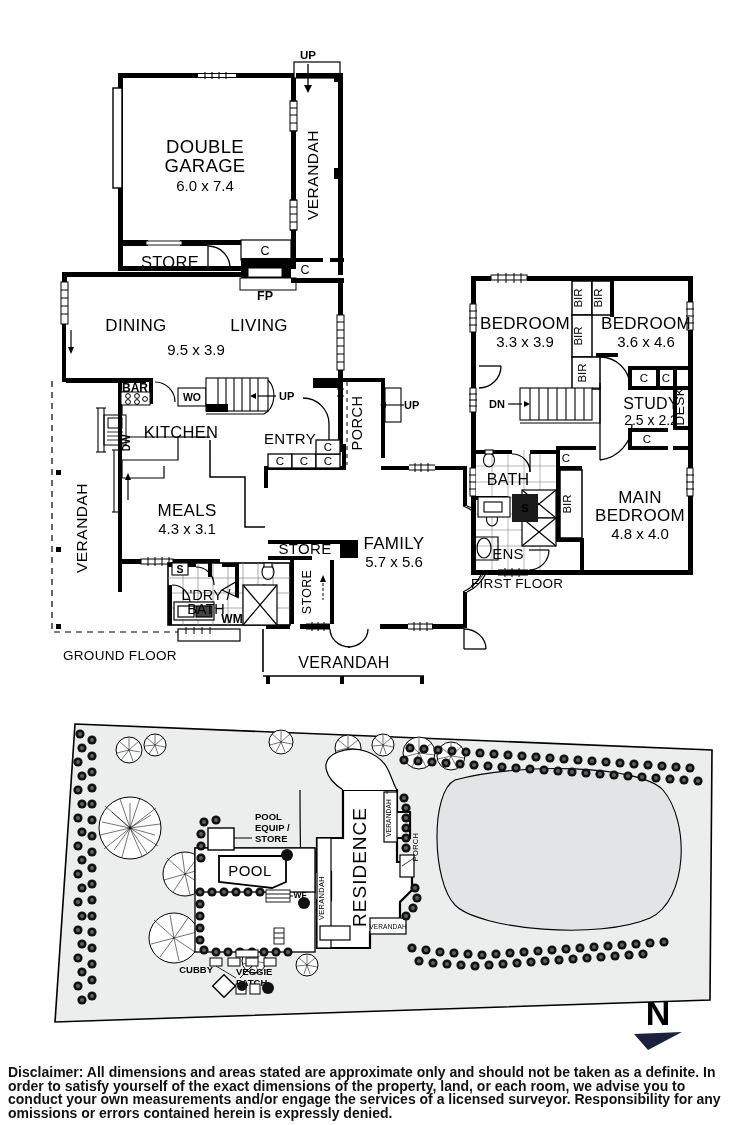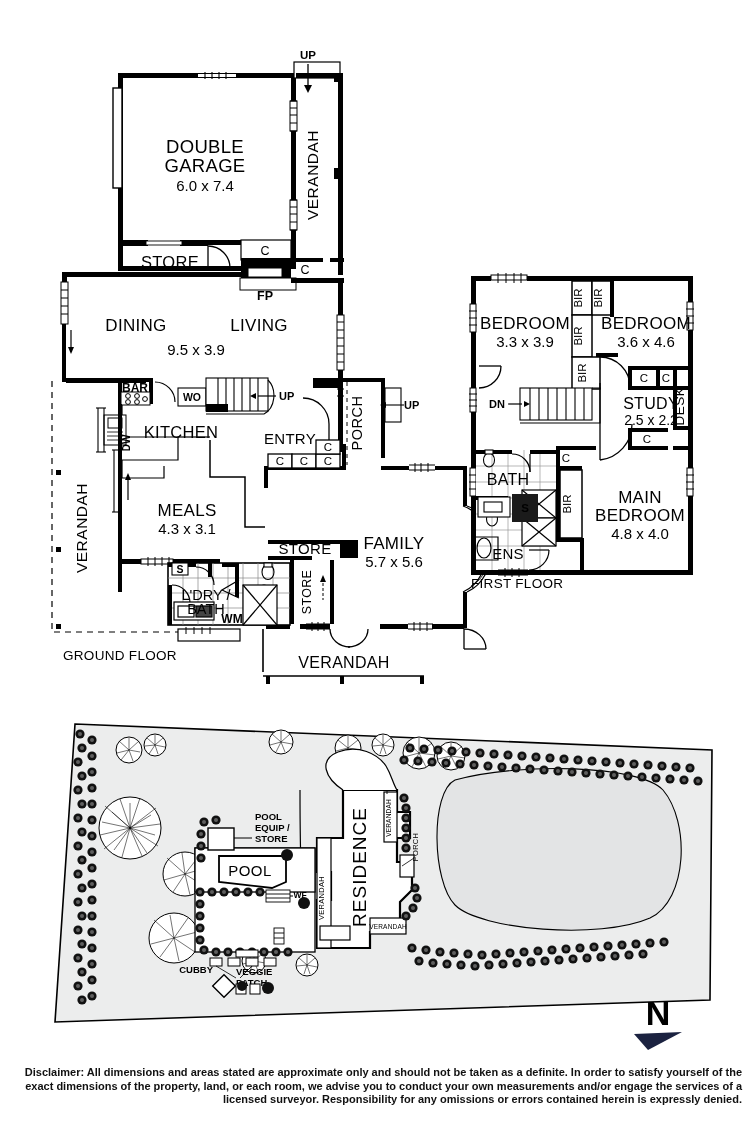--- a/index.html
+++ b/index.html
@@ -1,19 +1,19 @@
 <!DOCTYPE html>
 <html><head>
 <meta charset="utf-8">
 <style>
   html,body{margin:0;padding:0;background:#fff;}
   body{width:750px;height:1125px;font-family:"Liberation Sans",sans-serif;color:#000;position:relative;overflow:hidden;}
   #sheet{position:absolute;left:0;top:0;width:750px;height:1125px;}
-  .disclaimer{position:absolute;left:0;top:1066px;width:750px;text-align:right;
-    font-family:"Liberation Sans",sans-serif;font-size:11px;font-weight:bold;line-height:13.5px;
+  .disclaimer{position:absolute;left:0;top:1066px;width:750px;text-align:left;
+    font-family:"Liberation Sans",sans-serif;font-size:14px;font-weight:bold;line-height:13.5px;
     color:#111;padding:0 8px;box-sizing:border-box;}
   svg{display:block;}
   text{font-family:"Liberation Sans",sans-serif;fill:#000;}
 </style>
 </head>
 <body>
 
 <div id="sheet">
 <svg width="750" height="1125" viewBox="0 0 750 1125" xmlns="http://www.w3.org/2000/svg">
 

